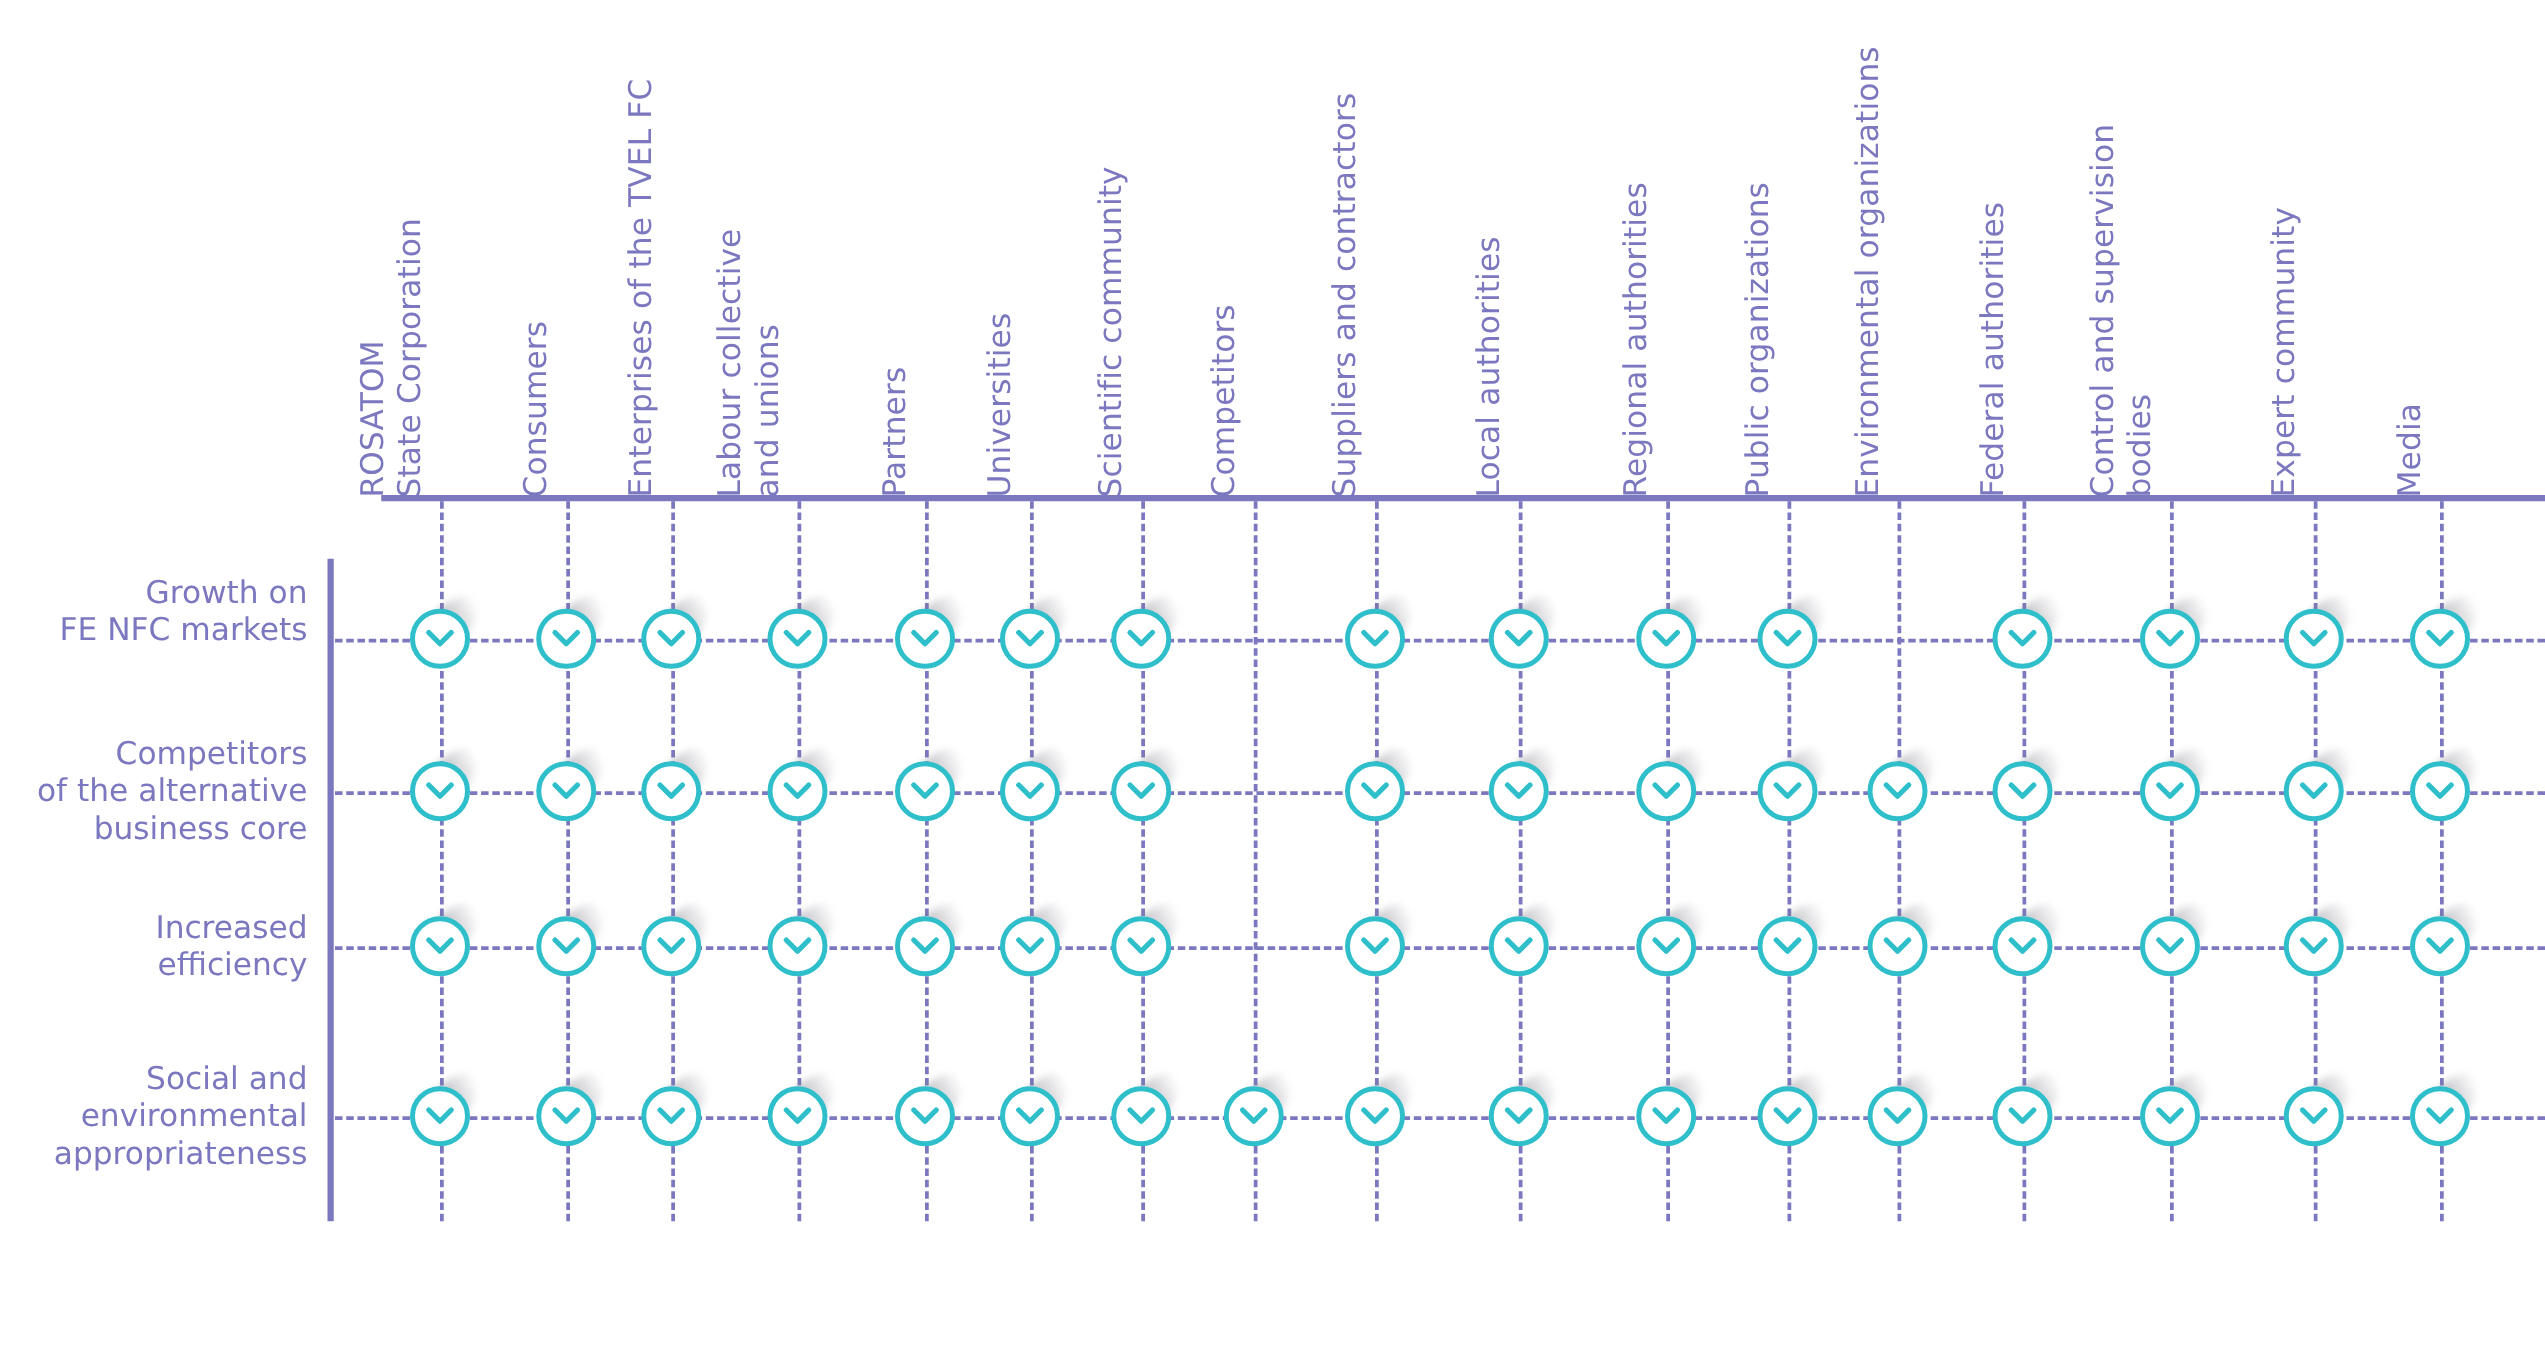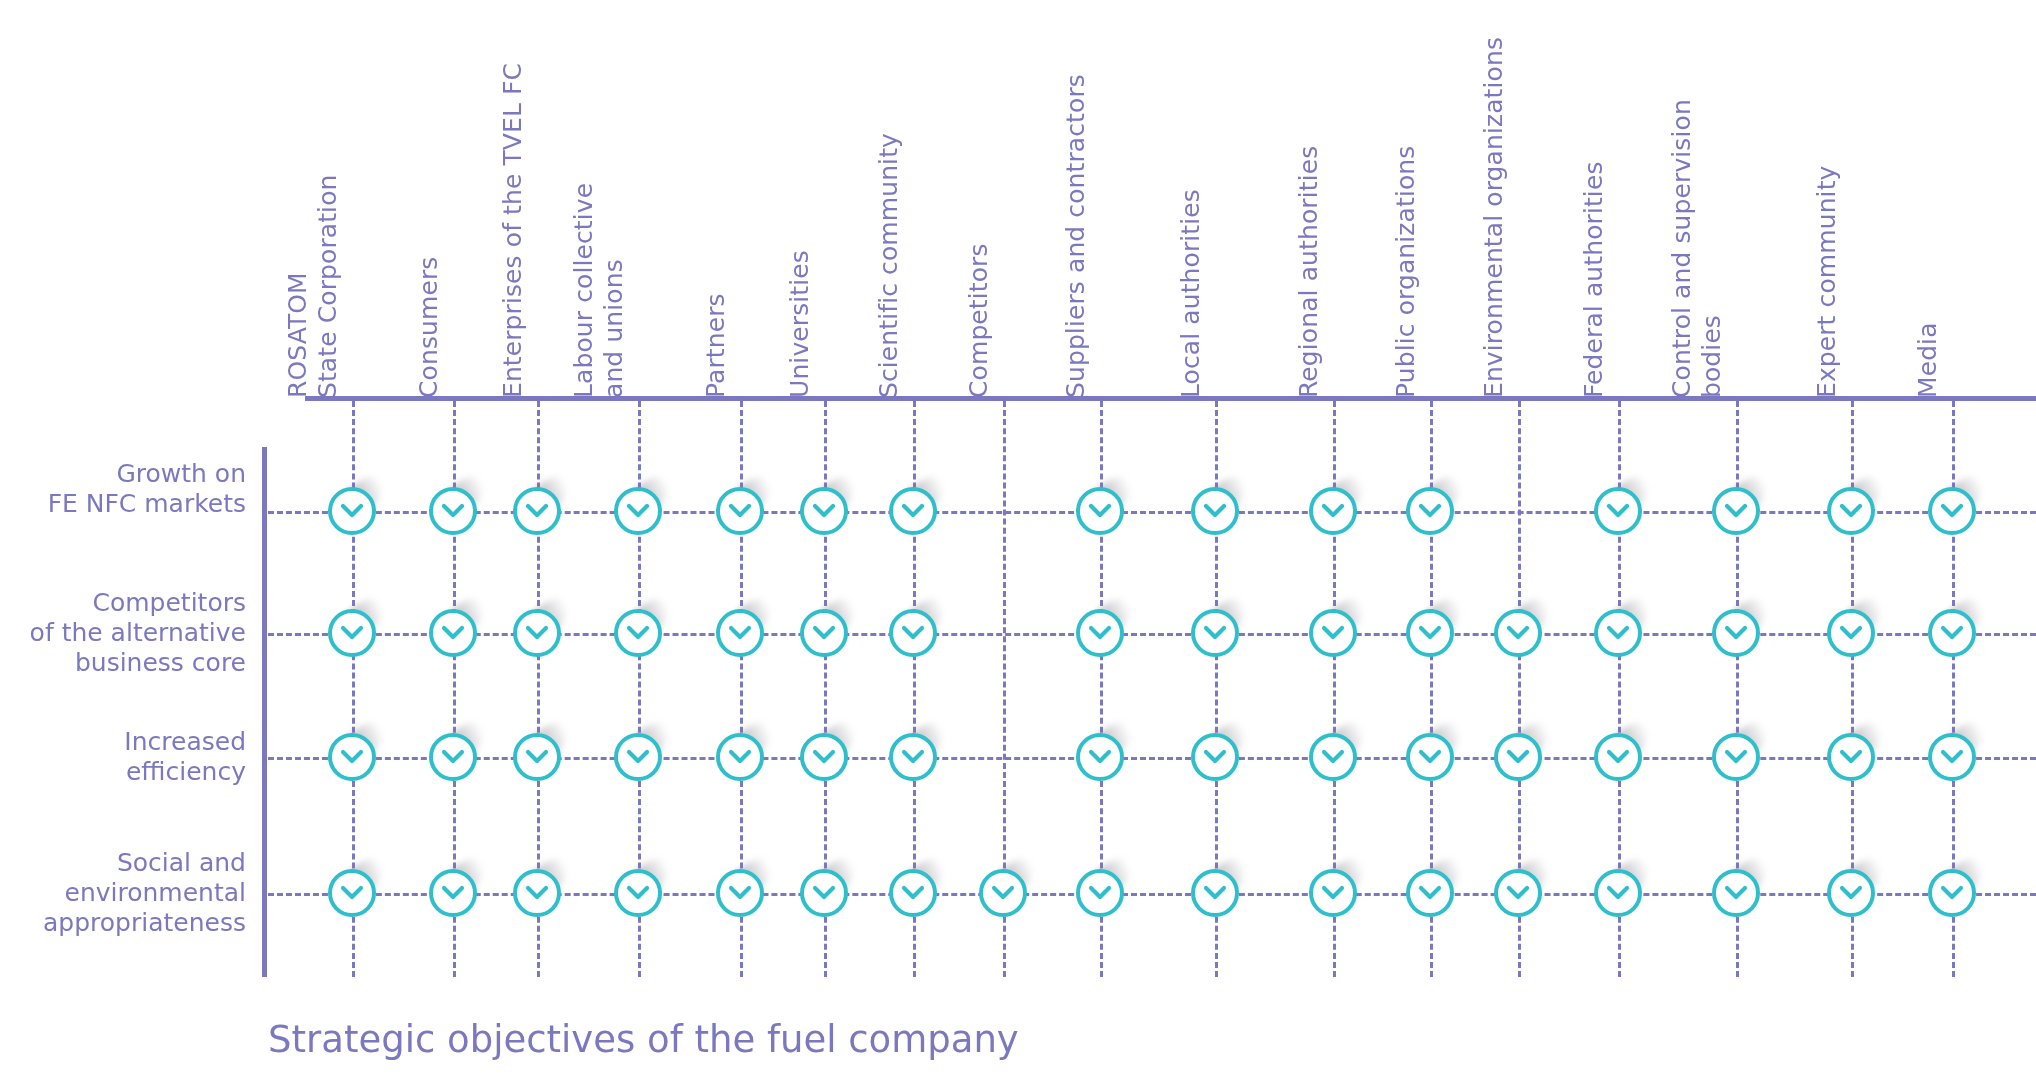--- a/index.html
+++ b/index.html
@@ -401,14 +401,13 @@
             <path d="M3 6 L12 15 L21 6" fill="none" stroke="#2fbfcb" stroke-width="4.2" stroke-linecap="round" stroke-linejoin="round"></path>
           </svg></span></div>
       <div class="marker" style="left: 1851px; top: 893px;"><span class="shadow"></span><span class="disc"></span><span><svg viewBox="0 0 24 22" aria-hidden="true">
             <path d="M3 6 L12 15 L21 6" fill="none" stroke="#2fbfcb" stroke-width="4.2" stroke-linecap="round" stroke-linejoin="round"></path>
           </svg></span></div>
       <div class="marker" style="left: 1952px; top: 893px;"><span class="shadow"></span><span class="disc"></span><span><svg viewBox="0 0 24 22" aria-hidden="true">
             <path d="M3 6 L12 15 L21 6" fill="none" stroke="#2fbfcb" stroke-width="4.2" stroke-linecap="round" stroke-linejoin="round"></path>
           </svg></span></div>
     </div>
 
-  <div id="chart-title">Strategic objectives of the fuel company</div>
 </div>
 
 </body></html>

